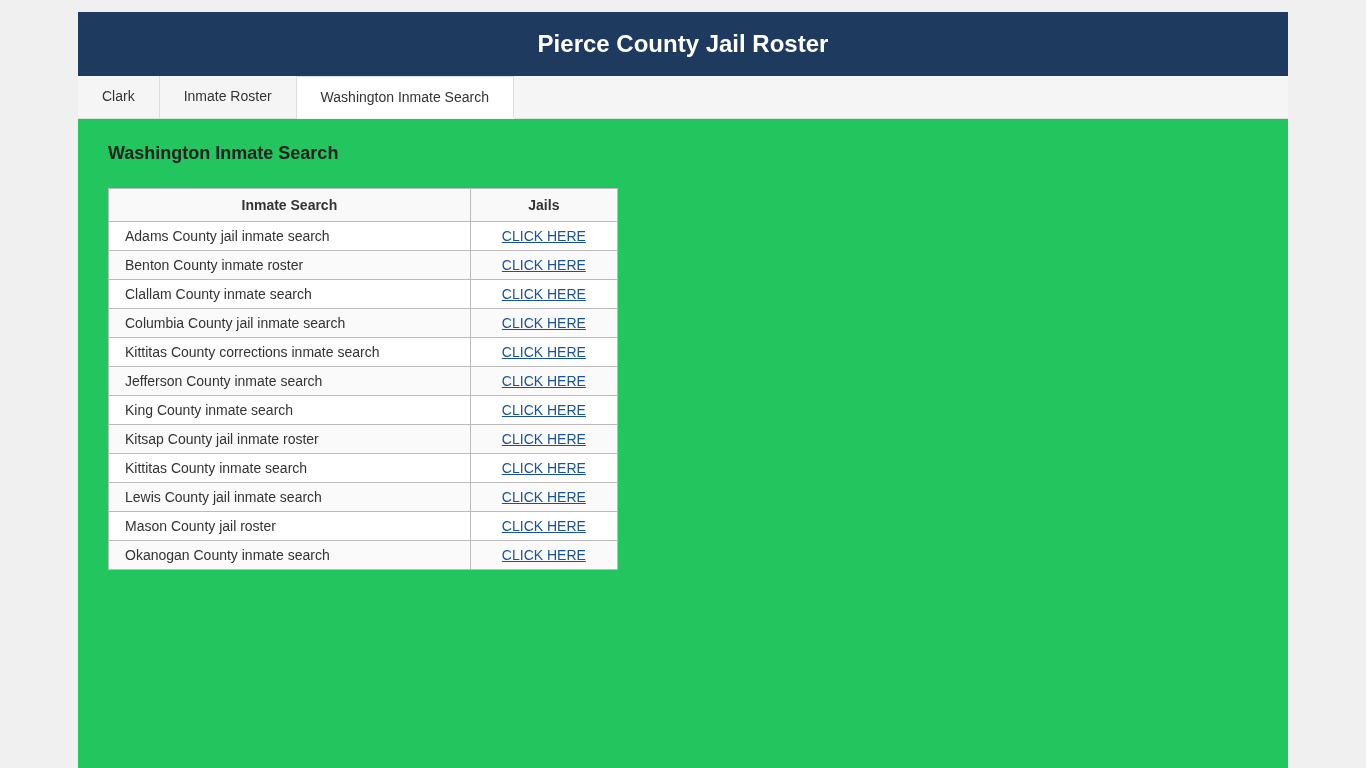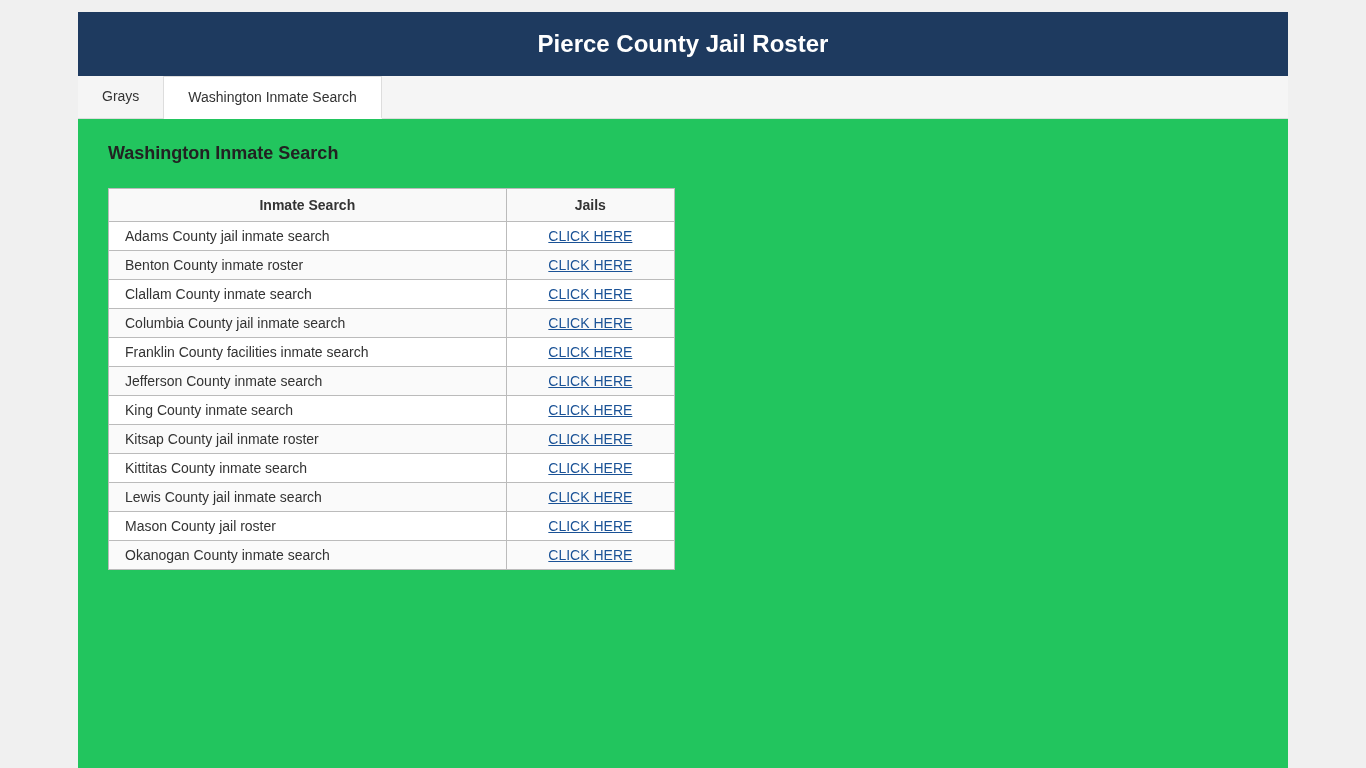--- a/index.html
+++ b/index.html
@@ -81,21 +81,21 @@
 
     .section-heading {
       font-size: 15px;
       font-weight: bold;
       margin-bottom: 12px;
       color: #222;
     }
 
     .inmate-table {
       border-collapse: collapse;
-      width: 567px;
+      width: 510px;
     }
 
     .inmate-table th {
       background-color: #f9f9f9;
       border: 1px solid #bbb;
       padding: 8px 14px;
       text-align: center;
       font-weight: bold;
       font-size: 14px;
     }
@@ -128,21 +128,22 @@
 </head>
 <body>
 
 <div class="page-wrapper">
 
   <div class="header">
     <h1 class="header-title">Pierce County Jail Roster</h1>
   </div>
 
   <nav class="nav-bar">
-    <a class="nav-item" href="#">Grays</a>
+    <a class="nav-item" href="#">Clark</a>
+    <a class="nav-item" href="#">Inmate Roster</a>
     <a class="nav-item active" href="#">Washington Inmate Search</a>
   </nav>
 
   <div class="content">
     <h2 class="page-heading">Washington Inmate Search</h2>
 
 
 
     <table class="inmate-table">
       <thead>
@@ -162,21 +163,21 @@
           </tr>
           <tr>
             <td>Clallam County inmate search</td>
             <td class="link-cell"><a href="#">CLICK HERE</a></td>
           </tr>
           <tr>
             <td>Columbia County jail inmate search</td>
             <td class="link-cell"><a href="#">CLICK HERE</a></td>
           </tr>
           <tr>
-            <td>Franklin County facilities inmate search</td>
+            <td>Kittitas County corrections inmate search</td>
             <td class="link-cell"><a href="#">CLICK HERE</a></td>
           </tr>
           <tr>
             <td>Jefferson County inmate search</td>
             <td class="link-cell"><a href="#">CLICK HERE</a></td>
           </tr>
           <tr>
             <td>King County inmate search</td>
             <td class="link-cell"><a href="#">CLICK HERE</a></td>
           </tr>

